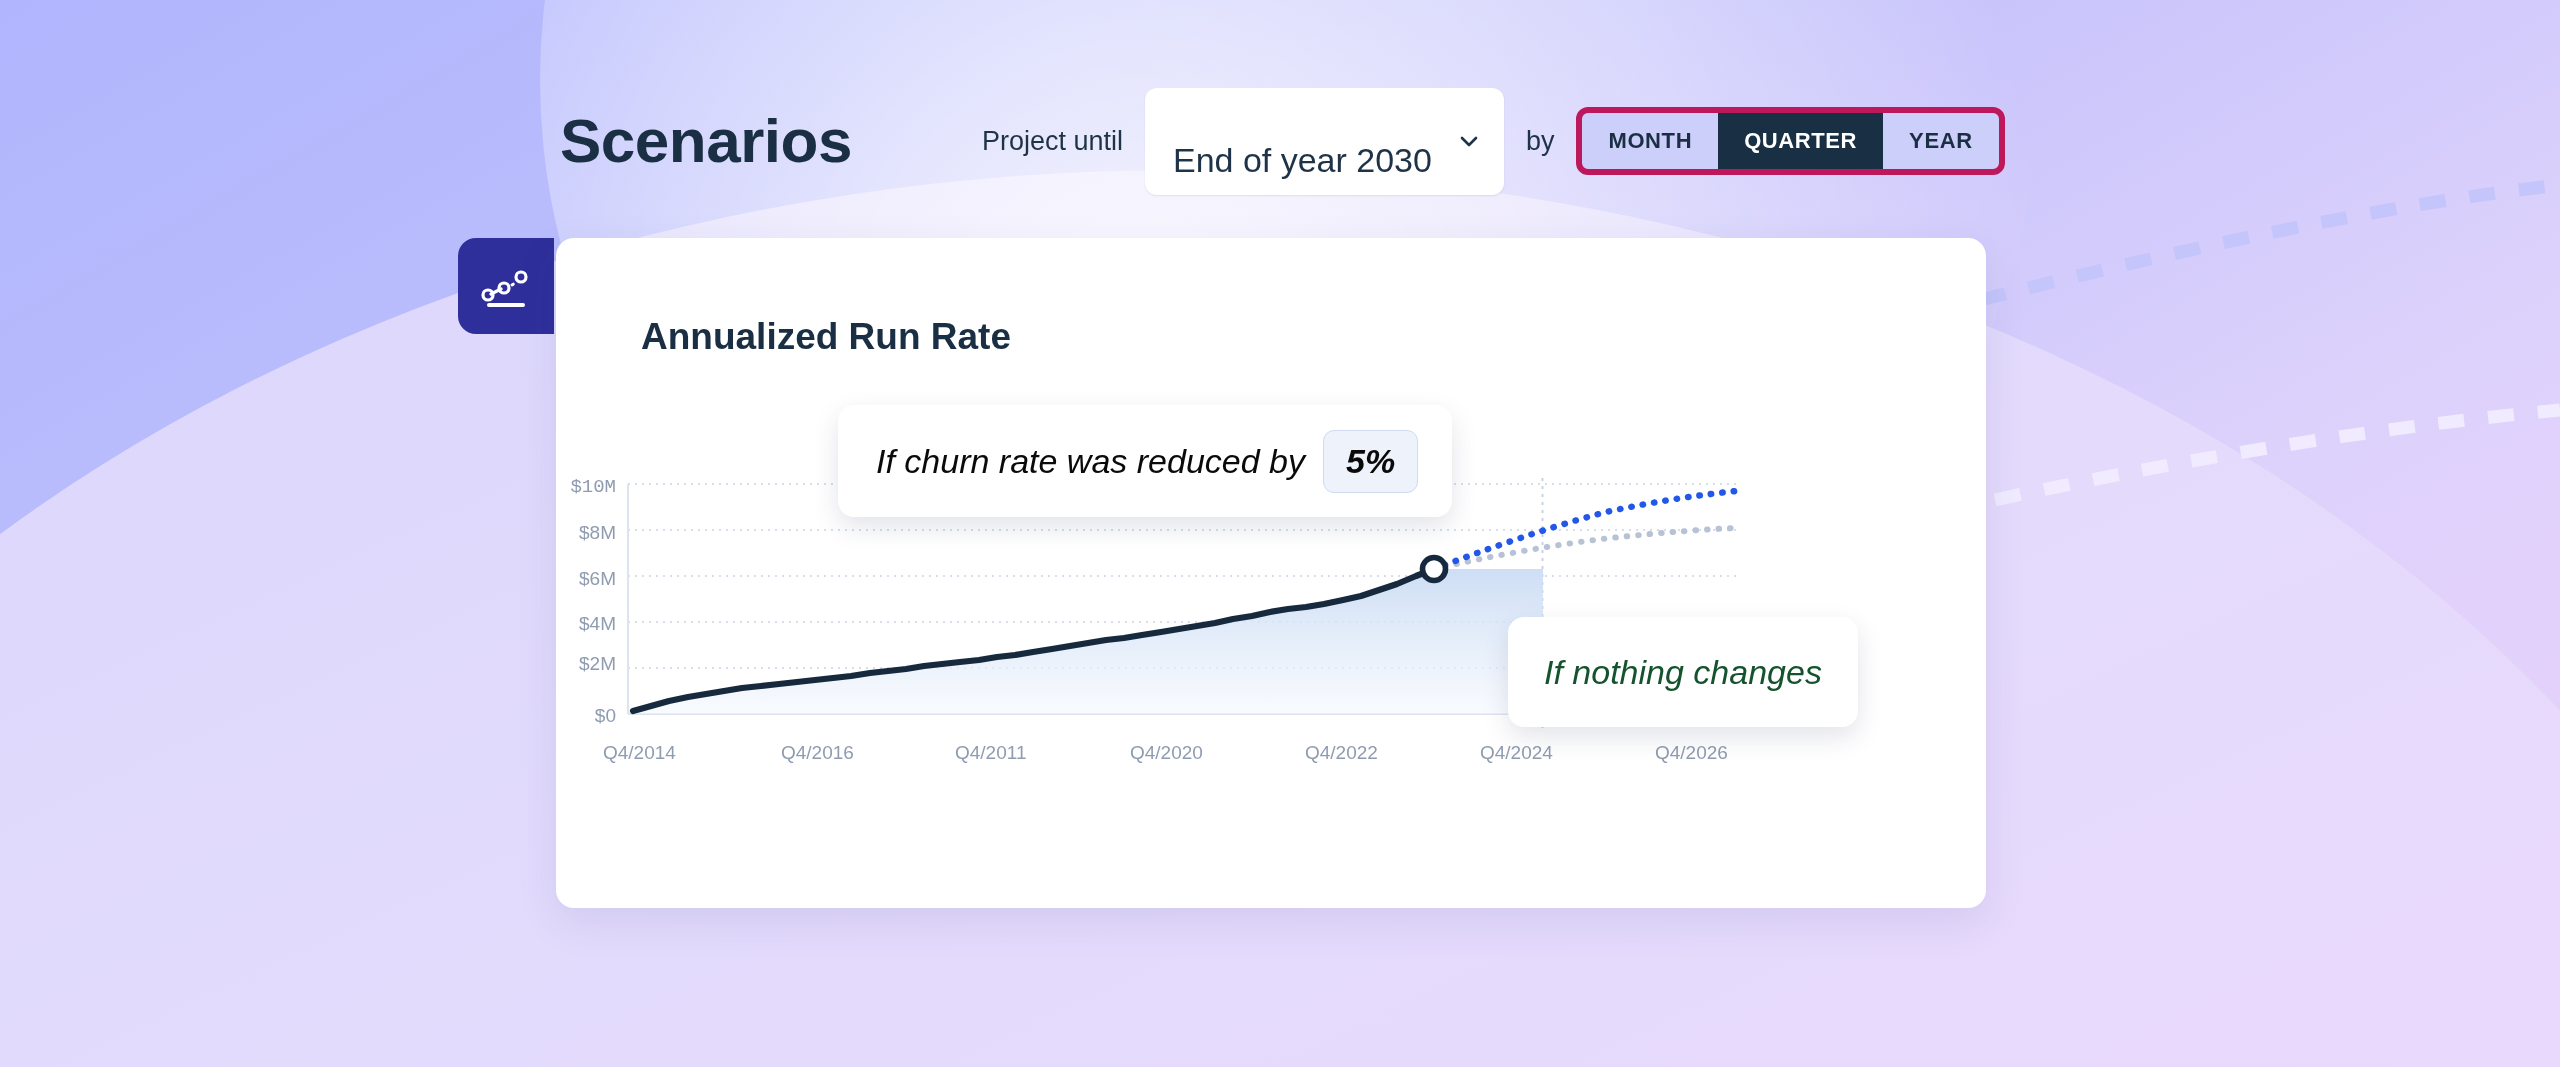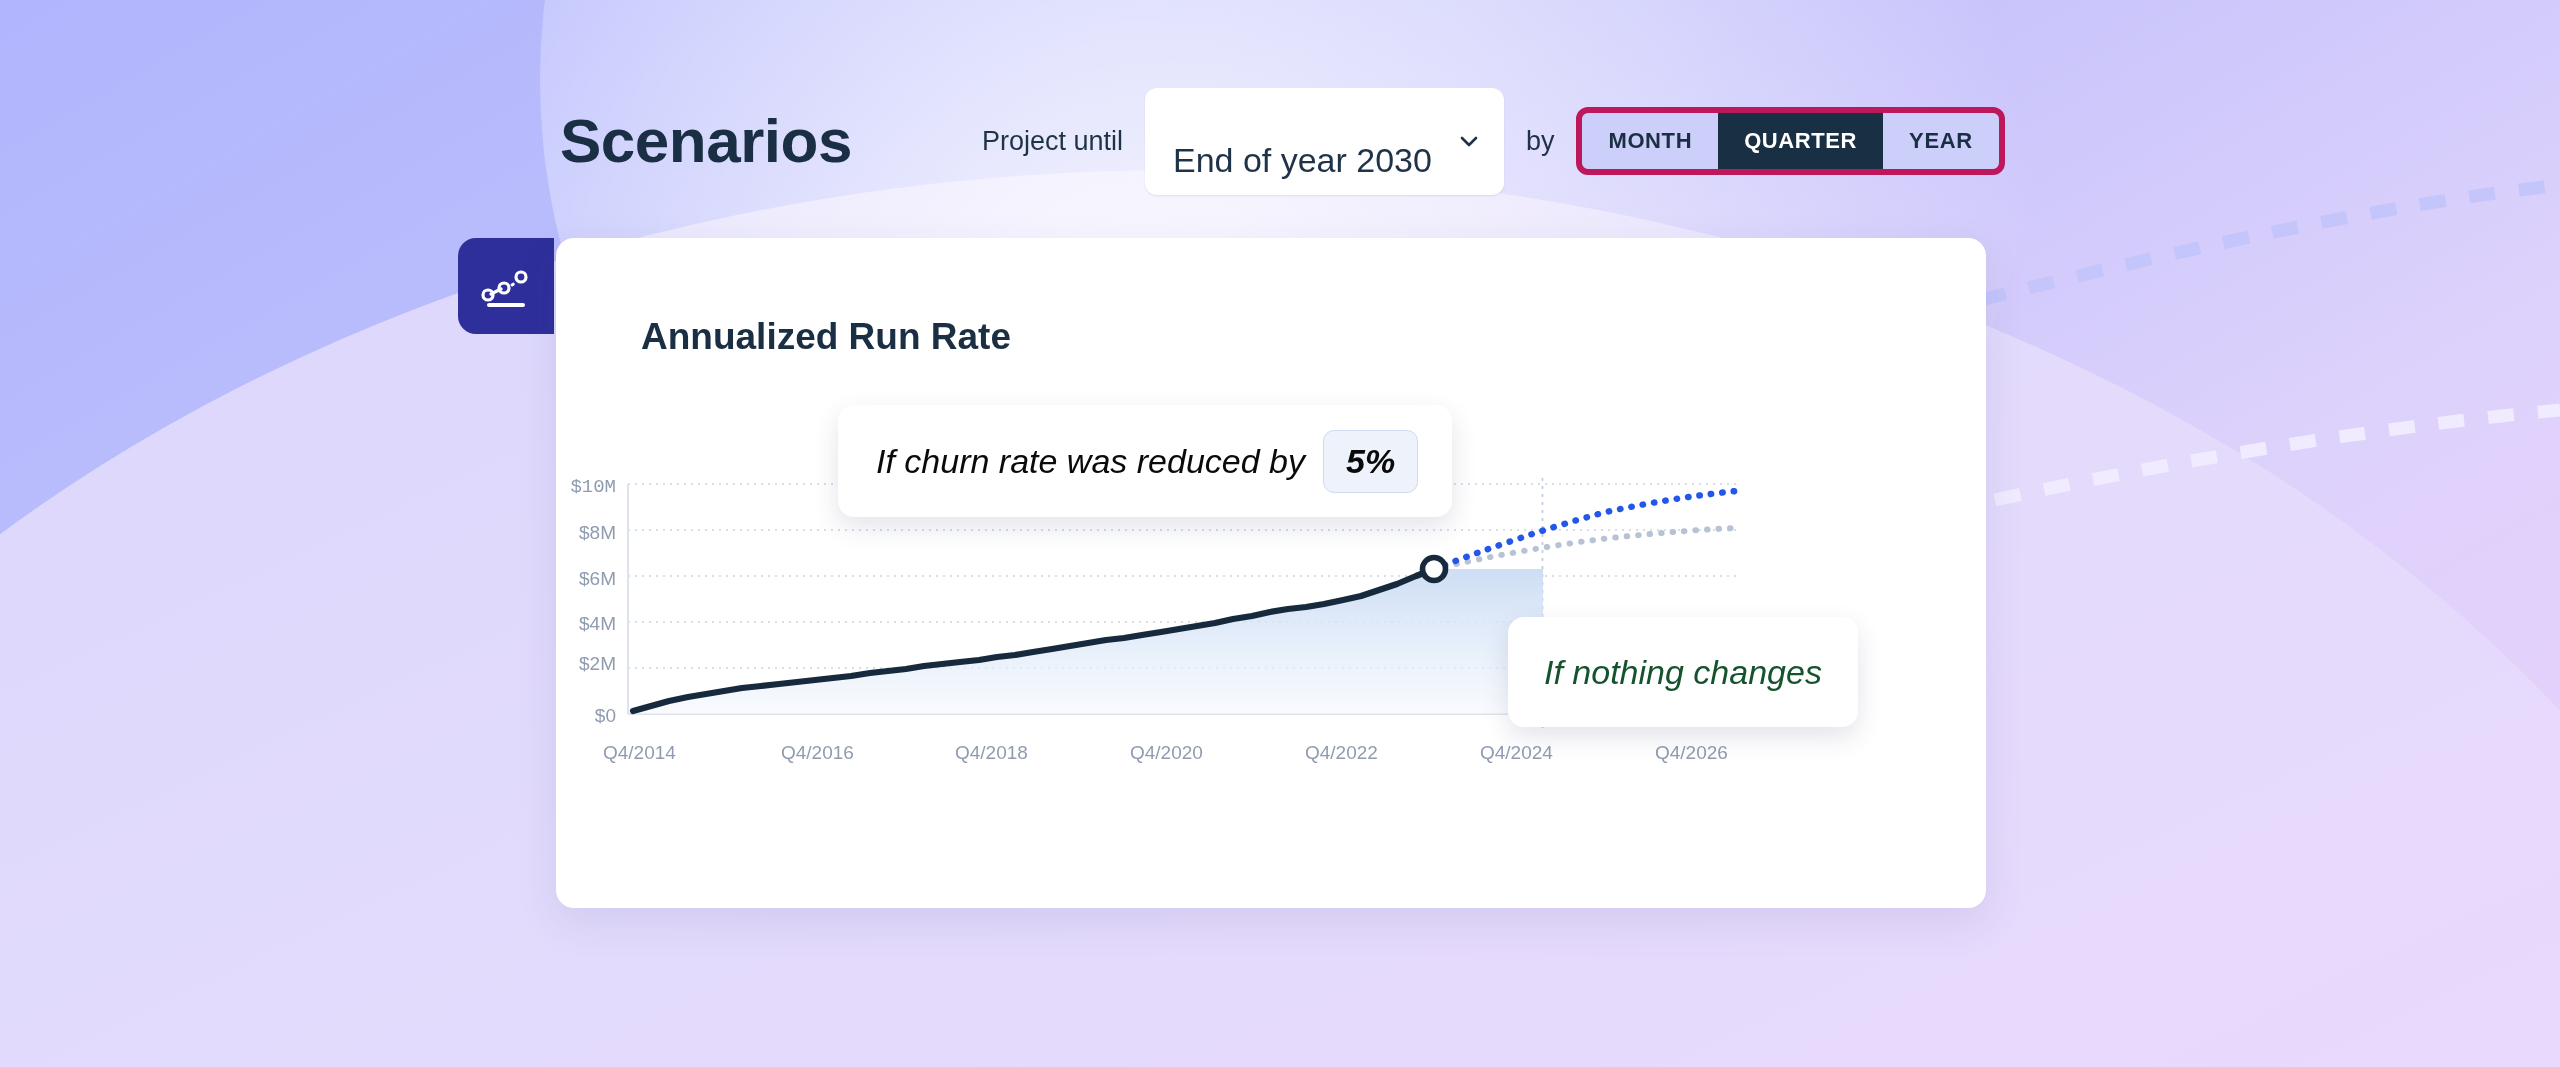--- a/index.html
+++ b/index.html
@@ -264,21 +264,21 @@
 
     <div class="axis-label ylab" style="left:-20px; top:78px; width:80px;font-family:Liberation Mono, monospace;">$10M</div>
     <div class="axis-label ylab" style="left:-20px; top:124px; width:80px;">$8M</div>
     <div class="axis-label ylab" style="left:-20px; top:170px; width:80px;">$6M</div>
     <div class="axis-label ylab" style="left:-20px; top:215px; width:80px;">$4M</div>
     <div class="axis-label ylab" style="left:-20px; top:255px; width:80px;">$2M</div>
     <div class="axis-label ylab" style="left:-20px; top:307px; width:80px;">$0</div>
 
     <div class="axis-label" style="left:47px;  top:344px;">Q4/2014</div>
     <div class="axis-label" style="left:225px; top:344px;">Q4/2016</div>
-    <div class="axis-label" style="left:399px; top:344px;">Q4/2018</div>
+    <div class="axis-label" style="left:399px; top:344px;">Q4/2011</div>
     <div class="axis-label" style="left:574px; top:344px;">Q4/2020</div>
     <div class="axis-label" style="left:749px; top:344px;">Q4/2022</div>
     <div class="axis-label" style="left:924px; top:344px;">Q4/2024</div>
     <div class="axis-label" style="left:1099px;top:344px;">Q4/2026</div>
 
     <svg id="plot-svg" width="1430" height="440" viewBox="0 0 1430 440">
       <defs>
         <linearGradient id="areaGrad" x1="0" y1="0" x2="0" y2="1">
           <stop offset="0%" stop-color="#cbdcf4" stop-opacity="0.95"></stop>
           <stop offset="55%" stop-color="#dfeaf9" stop-opacity="0.75"></stop>

